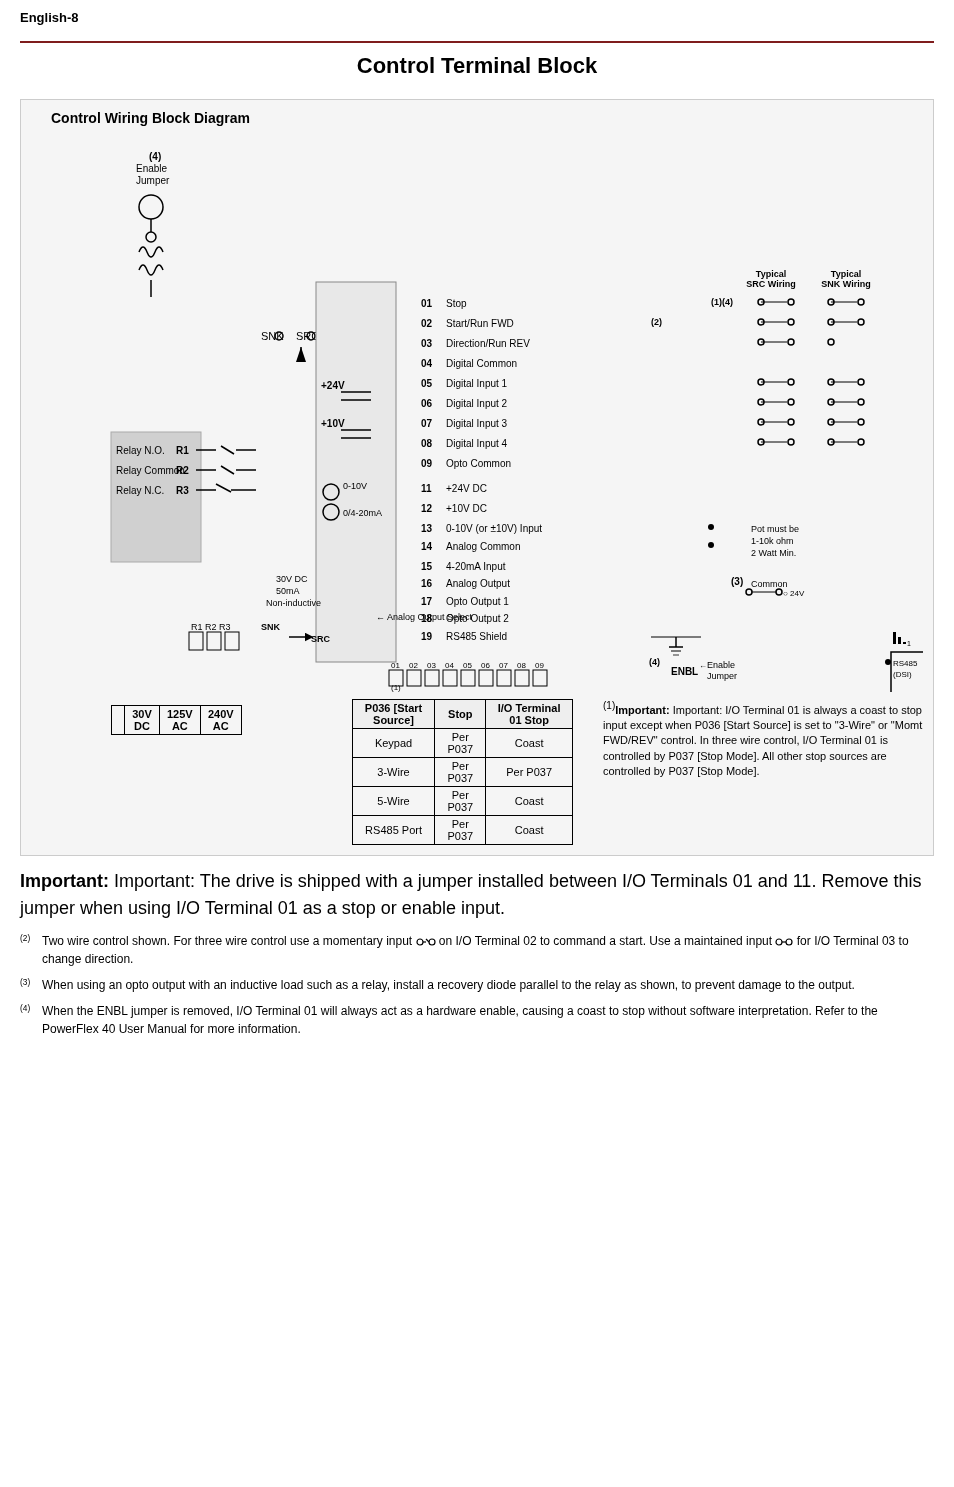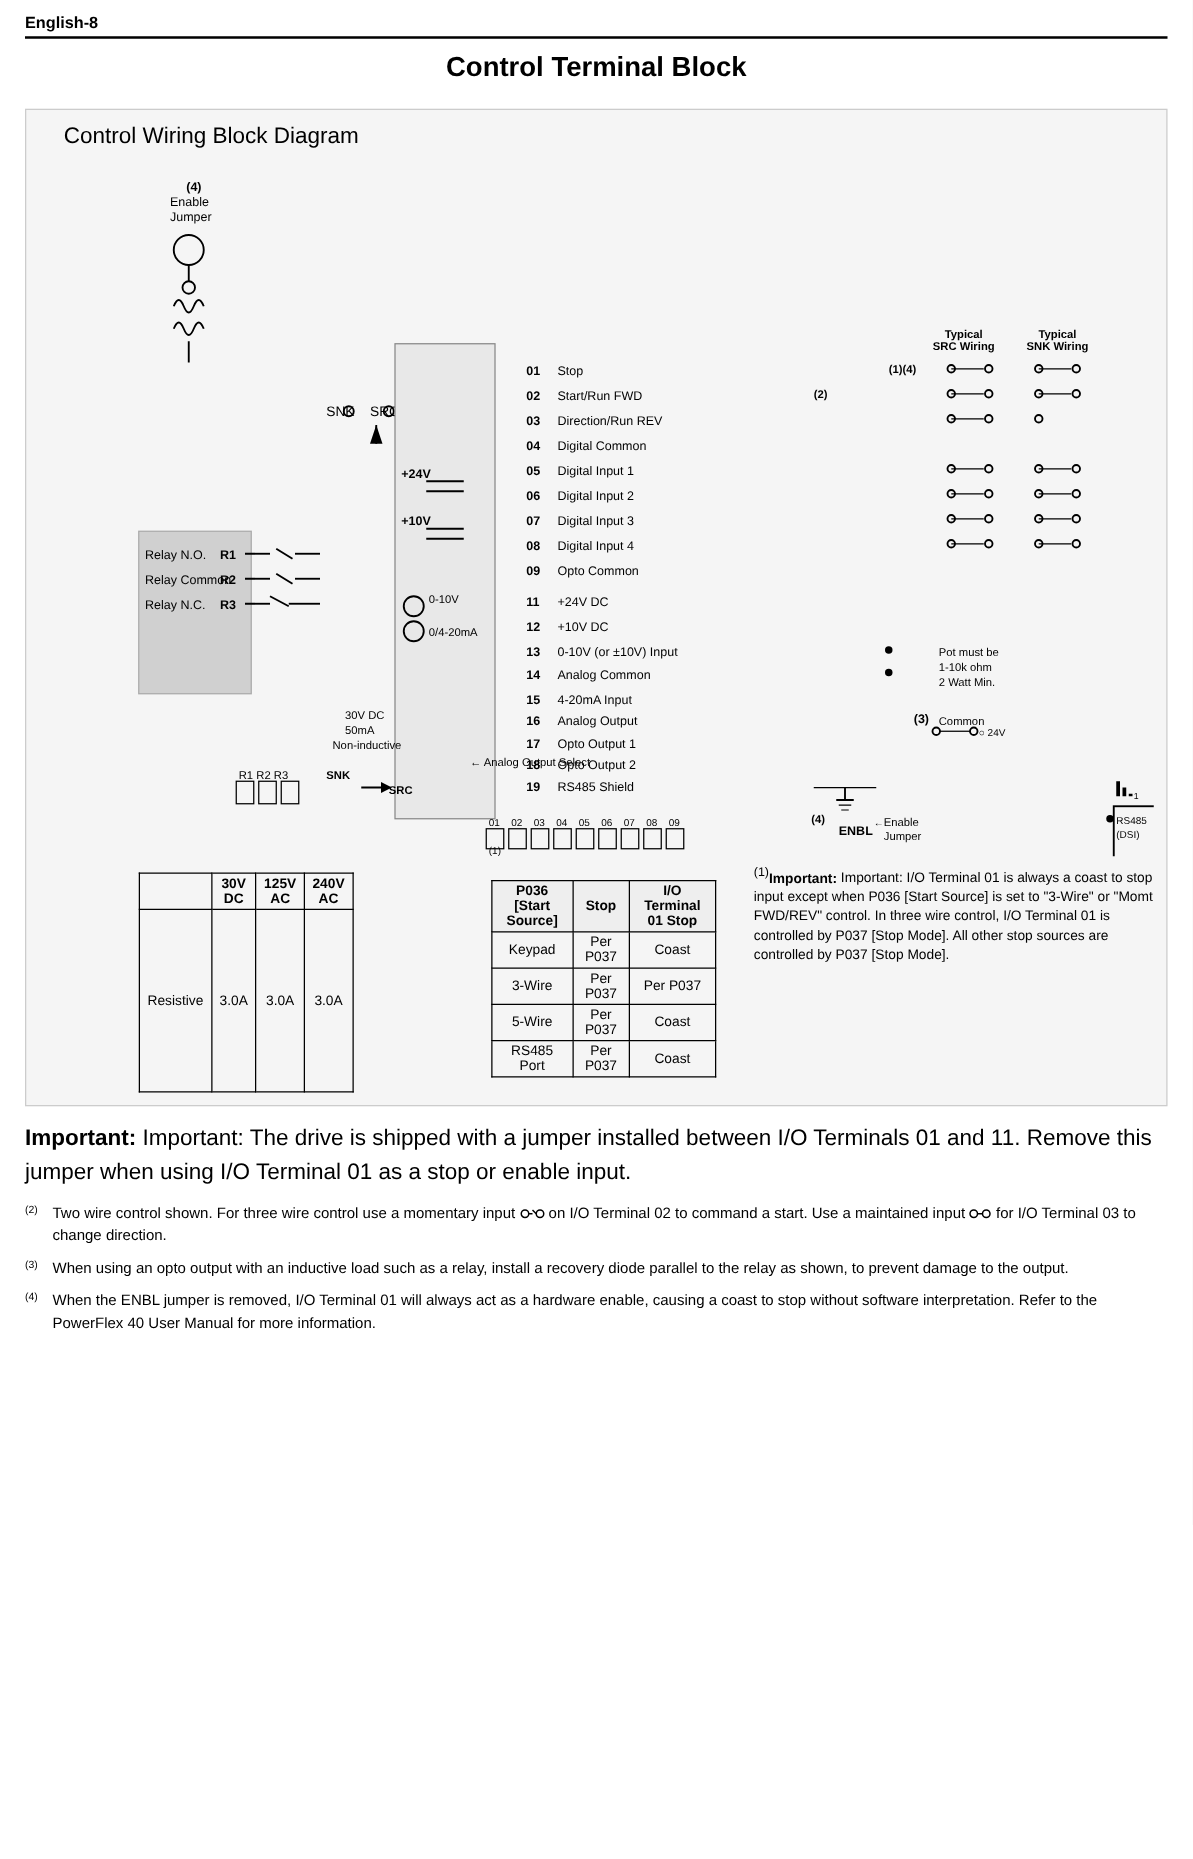--- a/index.html
+++ b/index.html
@@ -8,33 +8,33 @@
       font-size: 12px;
       background: #fff;
       color: #000;
       width: 954px;
       min-height: 1487px;
       padding: 10px 20px;
     }
     .page-header {
       font-weight: bold;
       font-size: 13px;
-      border-bottom: 2px solid #000000;
-      padding-bottom: 4px;
+      border-bottom: 2px solid #7f1d1d;
+      padding-bottom: 16px;
       margin-bottom: 10px;
     }
     .main-title {
       font-size: 22px;
       font-weight: bold;
       text-align: center;
       margin-bottom: 20px;
     }
     .section-title {
-      font-weight: normal;
-      font-size: 18px;
+      font-weight: bold;
+      font-size: 14px;
       margin-bottom: 6px;
       margin-left: 20px;
     }
     .diagram-outer {
       border: 1px solid #ccc;
       background: #f5f5f5;
       padding: 10px;
       margin-bottom: 12px;
       position: relative;
     }
@@ -50,21 +50,21 @@
       margin-top: 6px;
     }
     .current-table td, .current-table th {
       border: 1px solid #000;
       padding: 2px 6px;
       text-align: center;
     }
     .io-table {
       border-collapse: collapse;
       font-size: 11px;
-      margin: 12px auto;
+      margin: 0 auto;
     }
     .io-table td, .io-table th {
       border: 1px solid #000;
       padding: 2px 8px;
       text-align: center;
     }
     .io-table th {
       background: #eee;
       font-weight: bold;
     }
@@ -385,26 +385,20 @@
     <table class="current-table">
       <thead>
         <tr>
           <td></td>
           <th>30V DC</th>
           <th>125V AC</th>
           <th>240V AC</th>
         </tr>
       </thead>
       <tbody>
-        <tr>
-          <td>Resistive</td>
-          <td>3.0A</td>
-          <td>3.0A</td>
-          <td>3.0A</td>
-        </tr>
       </tbody>
     </table>
 
     <table class="io-table" style="margin-left: 80px;">
       <thead>
         <tr>
           <th>P036 [Start Source]</th>
           <th>Stop</th>
           <th>I/O Terminal 01 Stop</th>
         </tr>

